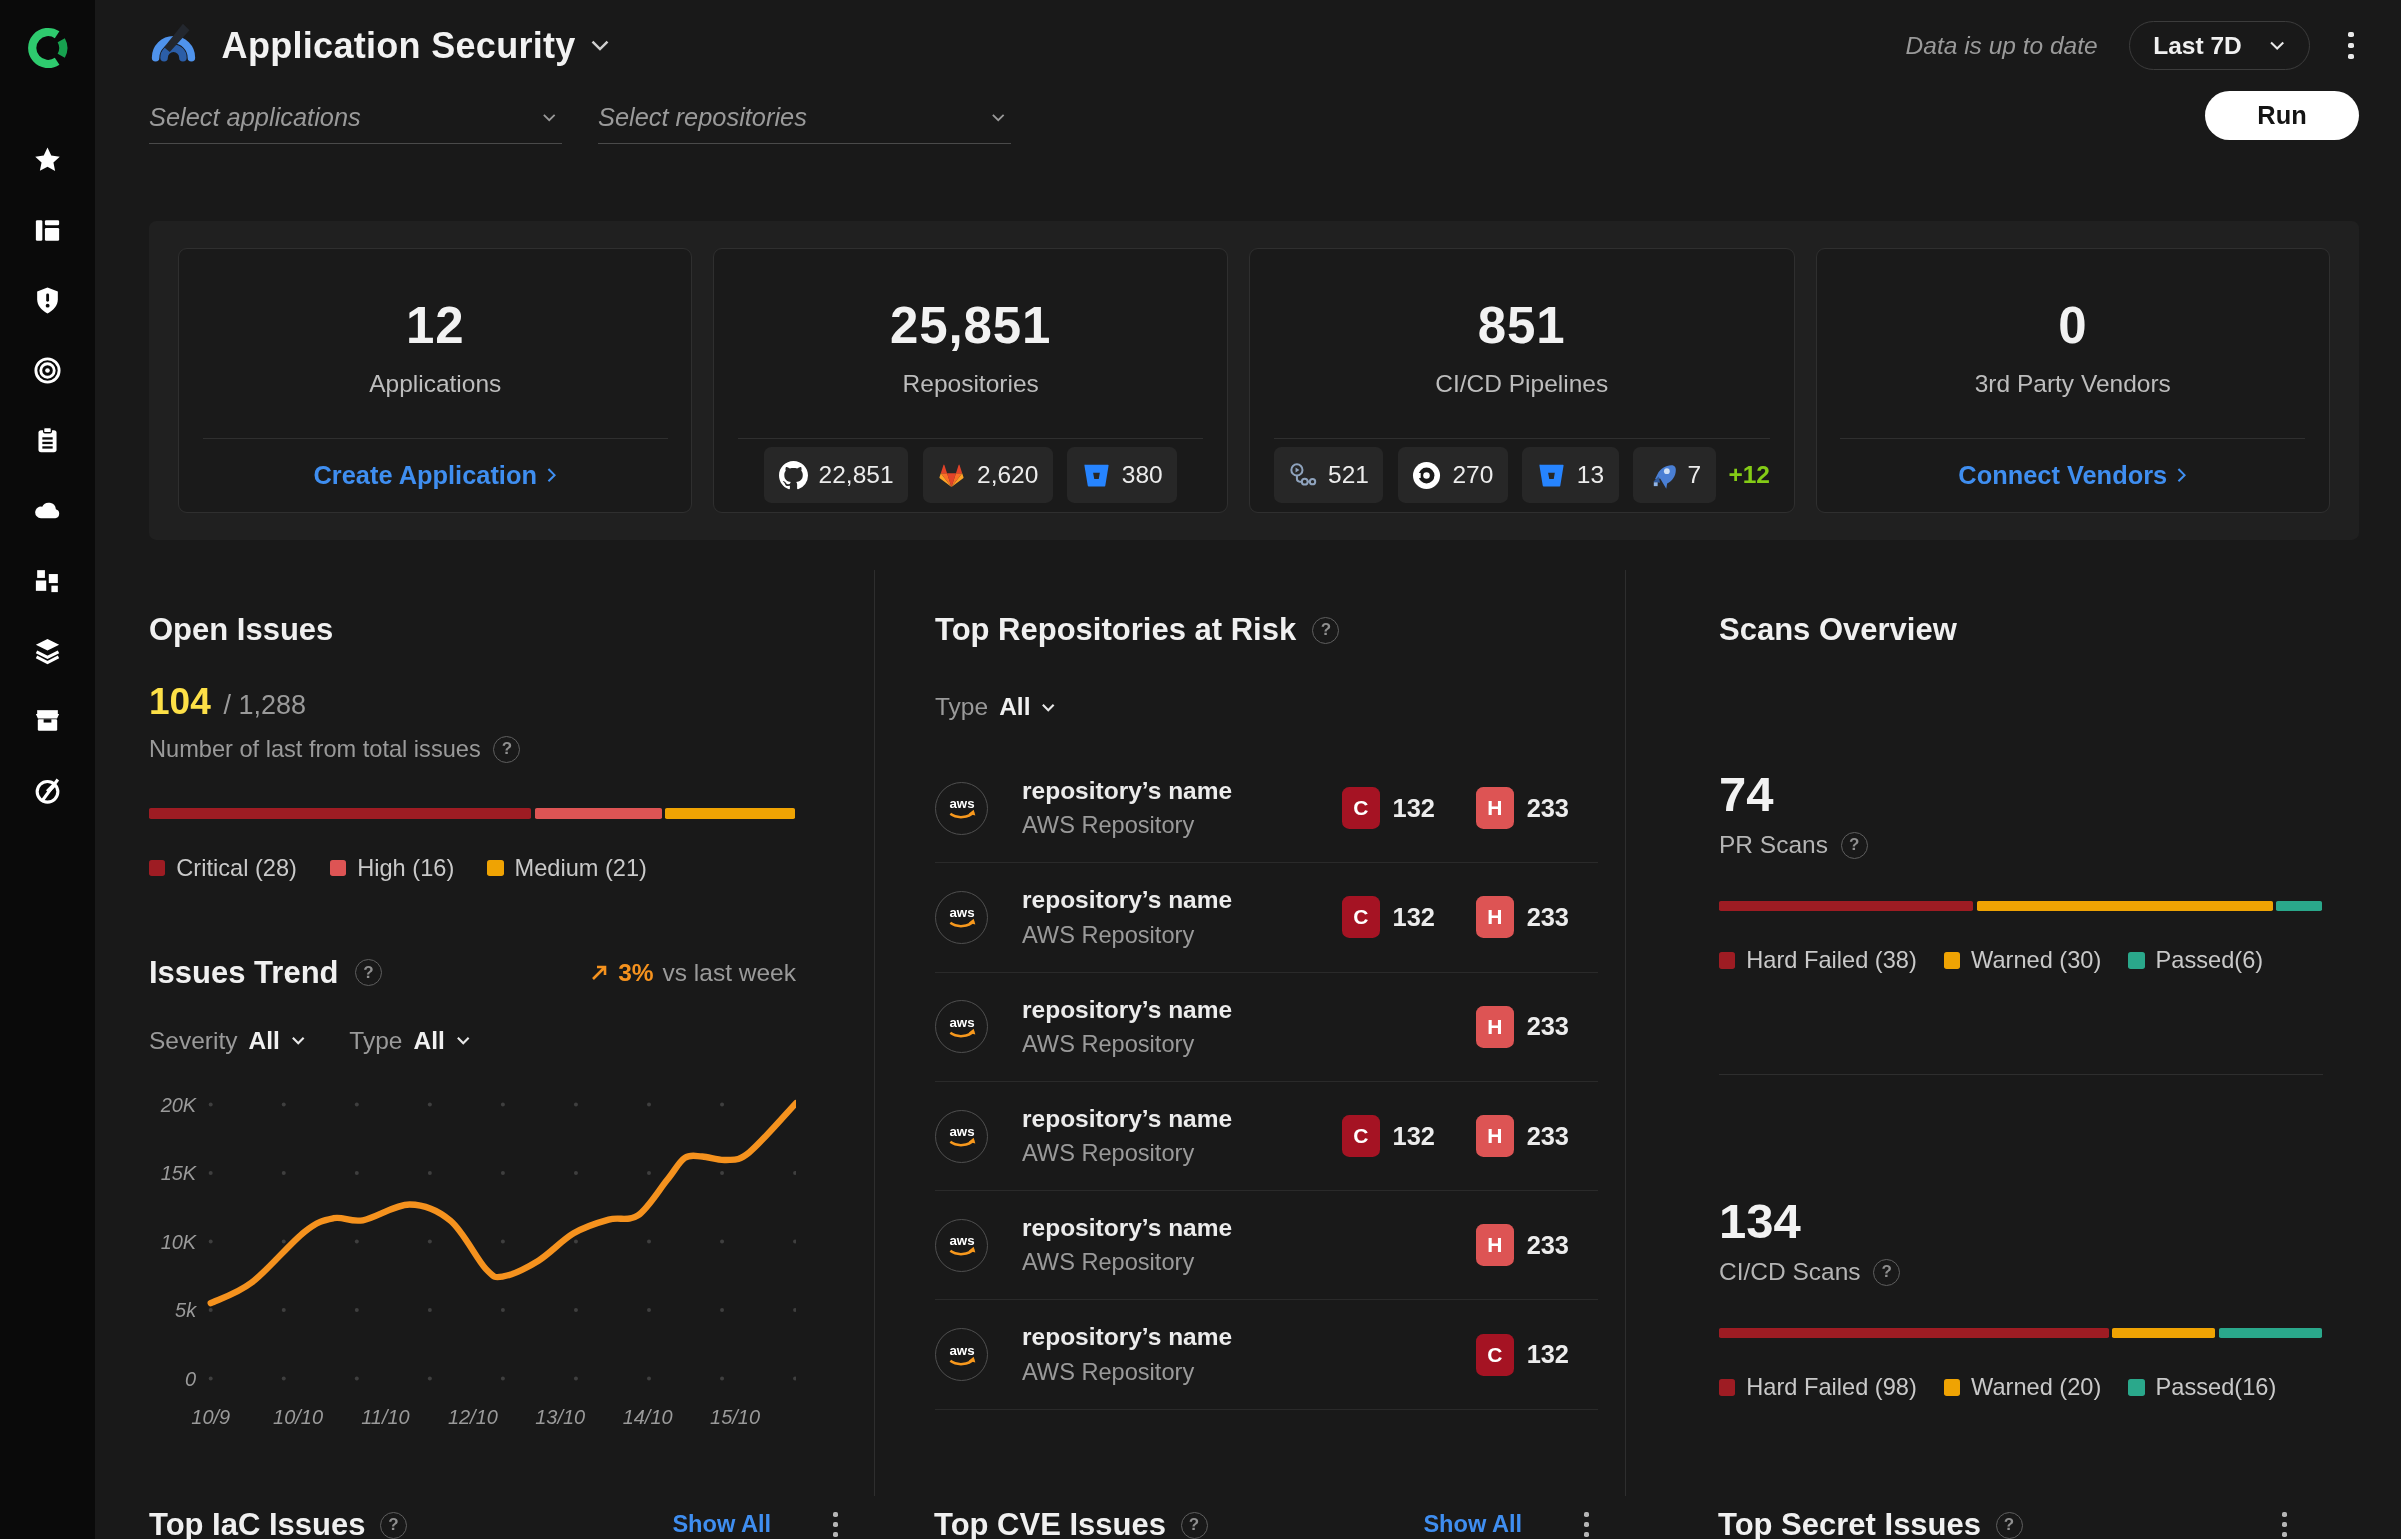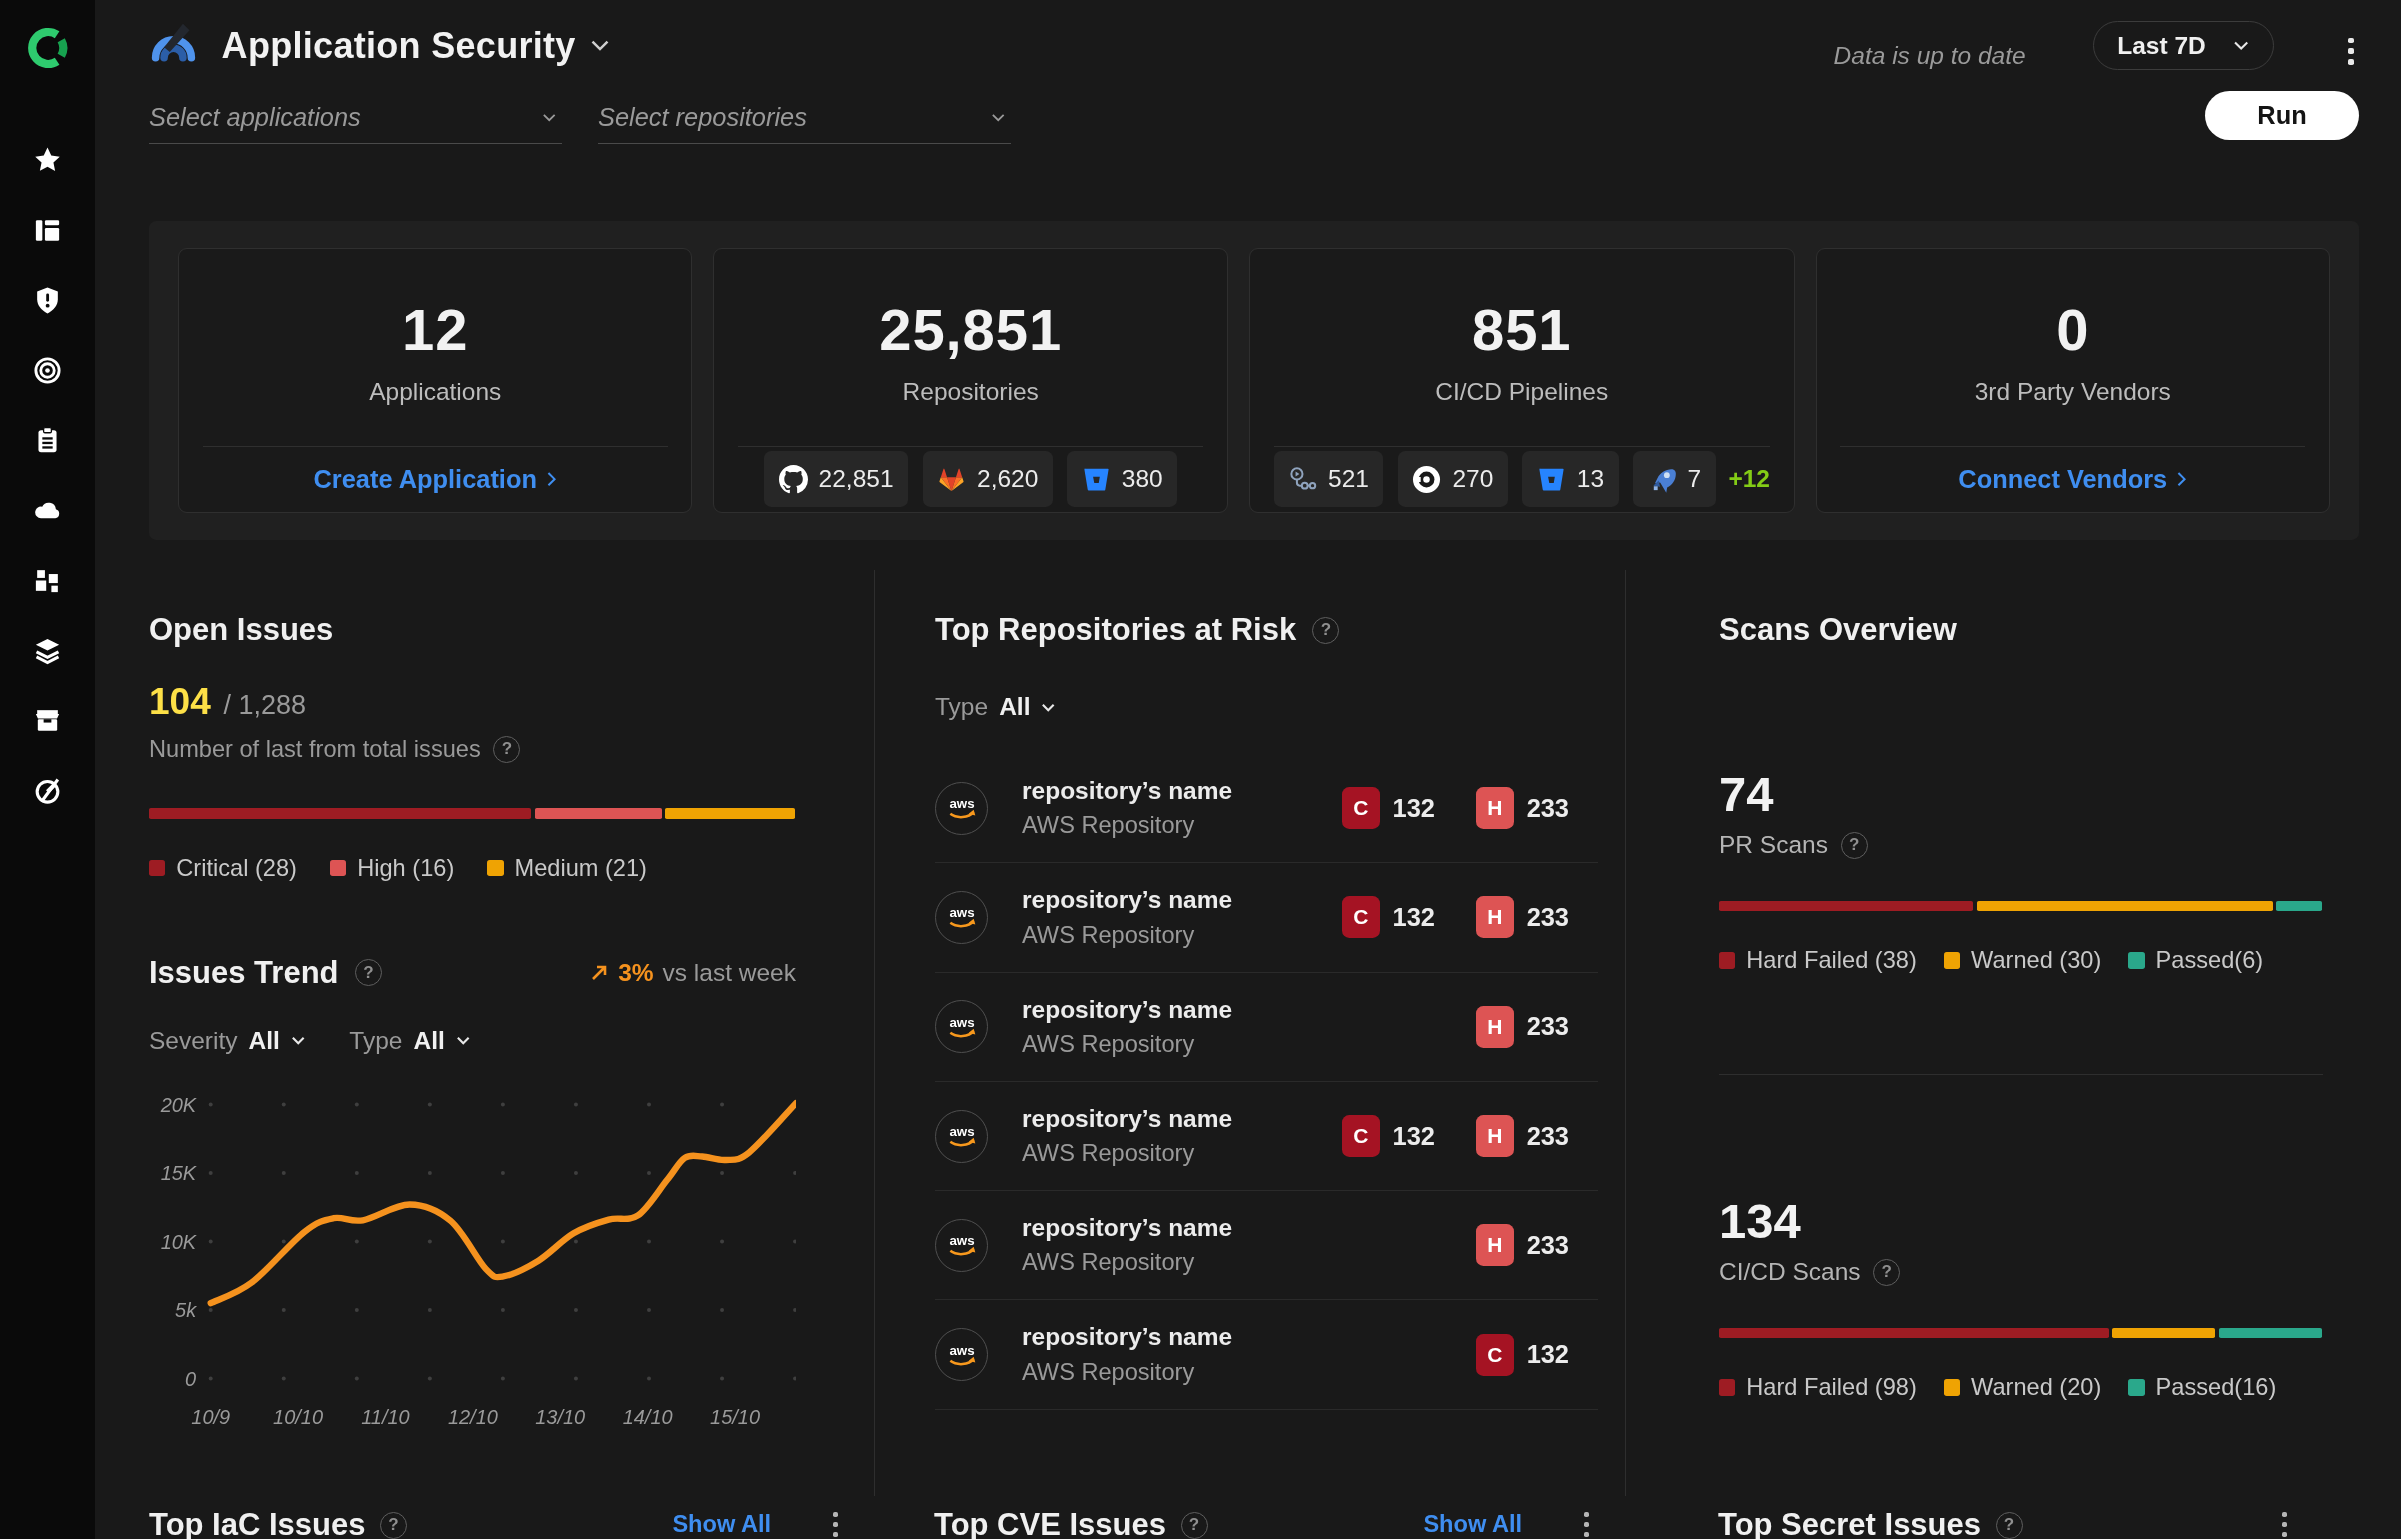--- a/index.html
+++ b/index.html
@@ -10,35 +10,35 @@
   .sidebar{width:95px;background:#0a0a0a;flex:0 0 95px;display:flex;flex-direction:column;align-items:center;padding-top:27px;}
   .side-logo{margin-bottom:53px;cursor:pointer;}
   .side-item{width:95px;height:70px;display:flex;align-items:center;justify-content:center;cursor:pointer;}
   .side-item svg{width:31px;height:31px;}
   
   .main{flex:1;padding:0 42px 0 54px;position:relative;}
   
   .hdr{height:91px;display:flex;align-items:center;}
   .hdr-title{font-size:36px;font-weight:600;color:#f2f2f2;margin-left:23.6px;letter-spacing:0.3px;}
   .hdr .chev{margin-left:14.5px;color:#cfcfcf;}
-  .hdr-right{margin-left:auto;display:flex;align-items:flex-end;gap:36px;}
+  .hdr-right{margin-left:auto;display:flex;align-items:center;}
   .status-txt{font-style:italic;color:#9a9a9a;font-size:24.5px;margin-right:31px;}
   .range-pill{border:1.8px solid #3c3c3c;border-radius:24.5px;height:49px;padding:0 23.6px;display:flex;align-items:center;gap:12.7px;font-size:24.5px;font-weight:600;color:#f0f0f0;cursor:pointer;}
   .kebab{display:flex;flex-direction:column;gap:5.4px;margin-left:33px;cursor:pointer;padding:5.4px;}
   .kebab i{width:5.4px;height:5.4px;border-radius:1.8px;background:#e8e8e8;display:block;}
   
   .filters{height:73px;display:flex;align-items:flex-start;}
   .uselect{width:413px;border-bottom:1.8px solid #4a4a4a;display:flex;align-items:center;height:53px;margin-right:36px;cursor:pointer;}
   .uselect .ph{font-style:italic;color:#9a9a9a;font-size:25.4px;flex:1;}
   .uselect .chev{color:#9a9a9a;margin-right:5.4px;}
   .run-btn{margin-left:auto;width:154px;height:49px;border-radius:24.5px;border:none;font-size:25.4px;font-weight:600;color:#141414;display:flex;align-items:center;justify-content:center;cursor:pointer;}
   
   .strip{margin-top:57px;background:#202020;border-radius:7.3px;height:319px;padding:27px 29px;display:grid;grid-template-columns:repeat(4,1fr);gap:21px;}
   .card{background:#1a1a1a;border:0.9px solid #2f2f2f;border-radius:9px;display:flex;flex-direction:column;align-items:center;padding:0 23.6px;}
-  .card-val{font-size:58px;font-weight:700;color:#f2f2f2;margin-top:47px;letter-spacing:0.9px;}
+  .card-val{font-size:51px;font-weight:700;color:#f2f2f2;margin-top:47px;letter-spacing:0.9px;}
   .card-lbl{font-size:24.5px;color:#bdbdbd;margin-top:14.5px;}
   .card-div{width:100%;border-top:0.9px solid #2f2f2f;margin-top:40px;}
   .card-bottom{flex:1;display:flex;align-items:center;justify-content:center;gap:12.7px;width:100%;}
   .blue-link{font-size:25.4px;font-weight:600;display:flex;align-items:center;gap:9px;cursor:pointer;}
   .chips{display:flex;align-items:center;gap:14.5px;}
   .chip{background:#272727;border-radius:7.3px;height:56px;padding:0 14.5px;display:flex;align-items:center;gap:11px;font-size:24.5px;color:#ececec;}
   .chip svg{width:29px;height:29px;}
   .more-link{font-size:24.5px;font-weight:600;cursor:pointer;}
   
   .cols{margin-top:30px;display:grid;grid-template-columns:725px 751px 1fr;height:926px;}

